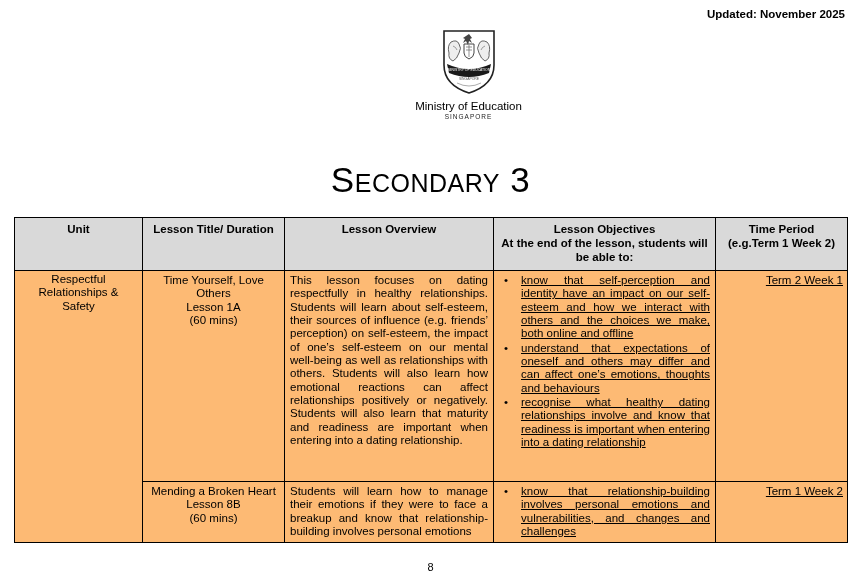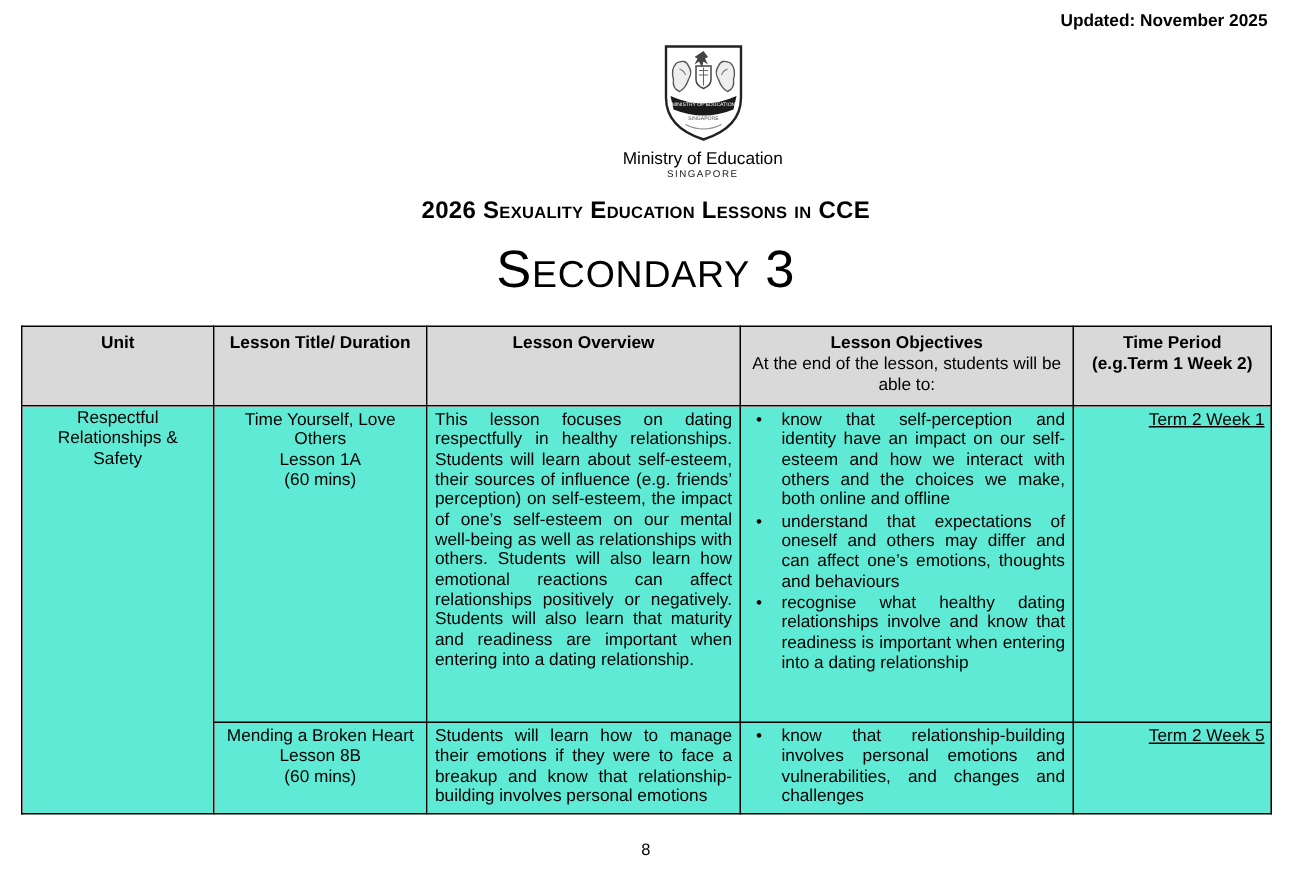--- a/index.html
+++ b/index.html
@@ -51,33 +51,33 @@
   table.lessons thead tr { height: 53px; }
   tr.row-1 { height: 211px; }
   tr.row-2 { height: 60px; }
 
   th {
     background: #d9d9d9;
     font-weight: bold;
     text-align: center;
     padding: 5px 3px 2px 3px;
   }
-  .th-sub { font-weight: normal; margin-top: 1px; }
+  .th-sub { font-weight: bold; margin-top: 1px; }
   .th-sub.bold { font-weight: bold; }
 
-  td { padding: 3px 4px; background: #5eead4; }
+  td { padding: 3px 4px; background: #fdba74; }
   td.unit-cell {
     vertical-align: middle; text-align: center; padding: 2px 6px;
   }
   td.title-cell { text-align: center; }
   td.overview-cell { text-align: justify; padding: 3px 5px; }
   td.objectives-cell { padding: 3px 5px 3px 3px; }
   td.time-cell { text-align: right; text-decoration: underline; }
 
-  ul.obj-list { margin: 0; padding: 0; list-style: none; }
+  ul.obj-list { margin: 0; padding: 0; list-style: none; text-decoration: underline; }
   ul.obj-list li {
     position: relative;
     padding-left: 24px;
     text-align: justify;
     margin: 0 0 1px 0;
   }
   ul.obj-list li::before {
     content: "\2022";
     position: absolute; left: 7px; top: 0;
   }
@@ -105,21 +105,20 @@
       <path d="M16 18 q3 1 4 4 M48 18 q-3 1 -4 4" stroke="#777" stroke-width="0.7" fill="none"></path>
       <path d="M10 36 Q32 46 54 36 L52 45 Q32 53 12 45 Z" fill="#1a1a1a"></path>
       <text x="32" y="42.5" text-anchor="middle" font-size="3.4" fill="#ffffff" font-family="Liberation Sans, sans-serif">MINISTRY OF EDUCATION</text>
       <text x="32" y="52" text-anchor="middle" font-size="3.4" fill="#555" font-family="Liberation Sans, sans-serif">SINGAPORE</text>
       <path d="M20 55 q12 6 24 0" stroke="#888" stroke-width="0.7" fill="none"></path>
     </svg>
     <div class="ministry-name">Ministry of Education</div>
     <div class="ministry-sub">SINGAPORE</div>
   </div>
 
-  <div class="doc-title">2026 Sexuality Education Lessons in CCE</div>
   <div class="level-title">Secondary 3</div>
 
   <table class="lessons">
     <colgroup>
       <col style="width:128px">
       <col style="width:142px">
       <col style="width:209px">
       <col style="width:222px">
       <col style="width:132px">
     </colgroup>
@@ -166,20 +165,20 @@
         <td class="title-cell">
           <div>Mending a Broken Heart Lesson 8B</div>
           <div>(60 mins)</div>
         </td>
         <td class="overview-cell">Students will learn how to manage their emotions if they were to face a breakup and know that relationship-building involves personal emotions</td>
         <td class="objectives-cell">
           <ul class="obj-list">
             <li>know that relationship-building involves personal emotions and vulnerabilities, and changes and challenges</li>
           </ul>
         </td>
-        <td class="time-cell">Term 2 Week 5</td>
+        <td class="time-cell">Term 1 Week 2</td>
       </tr>
     </tbody>
   </table>
 
   <div class="page-number">8</div>
 
 </div>
 
 </body></html>

